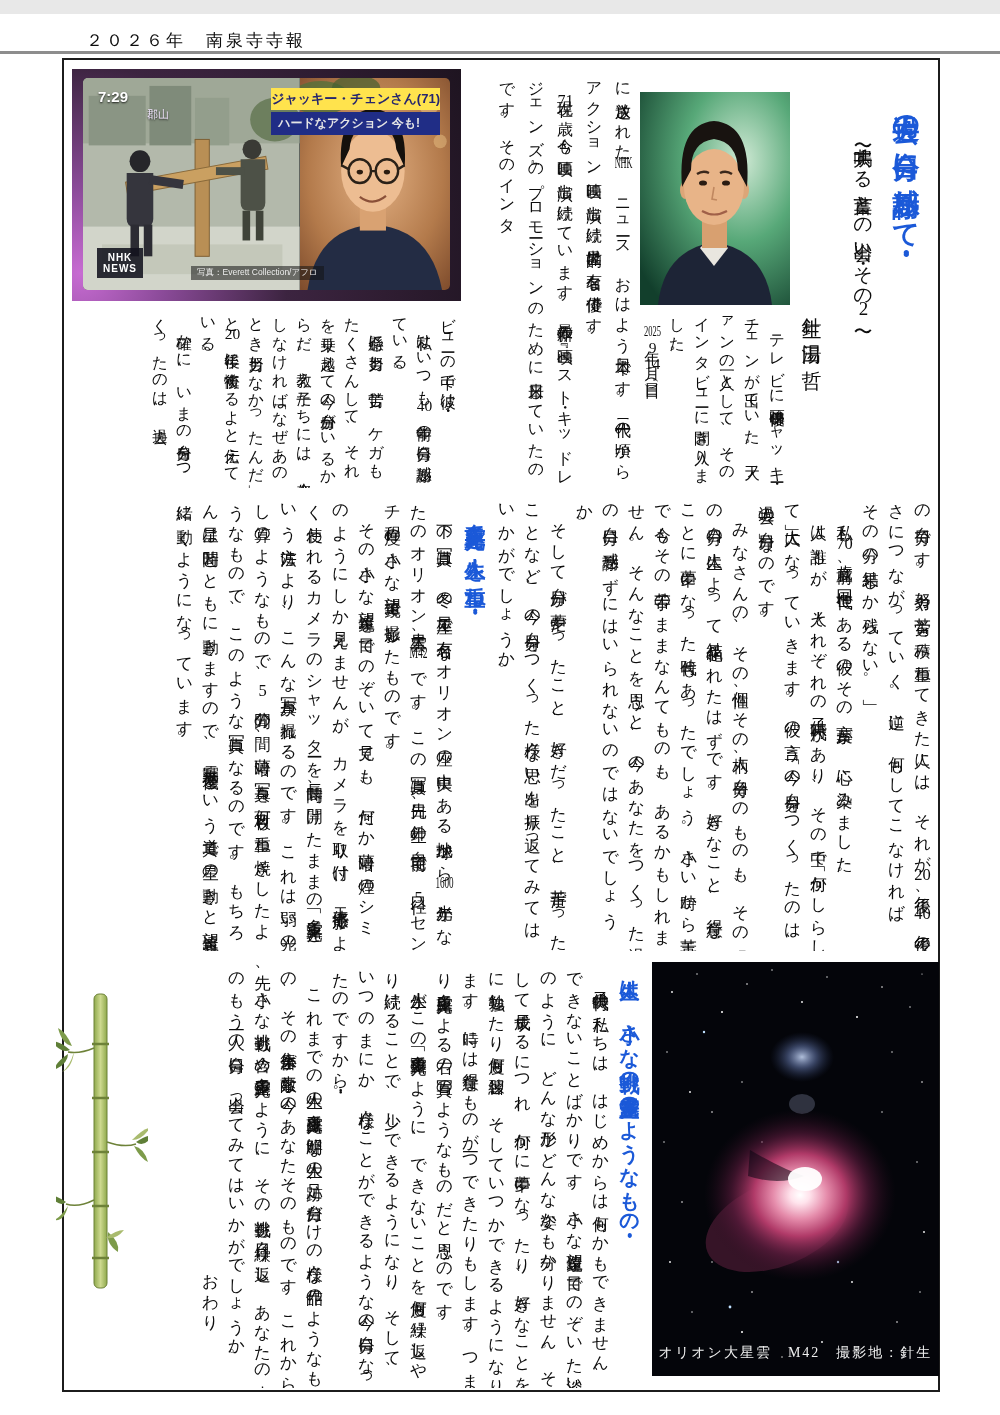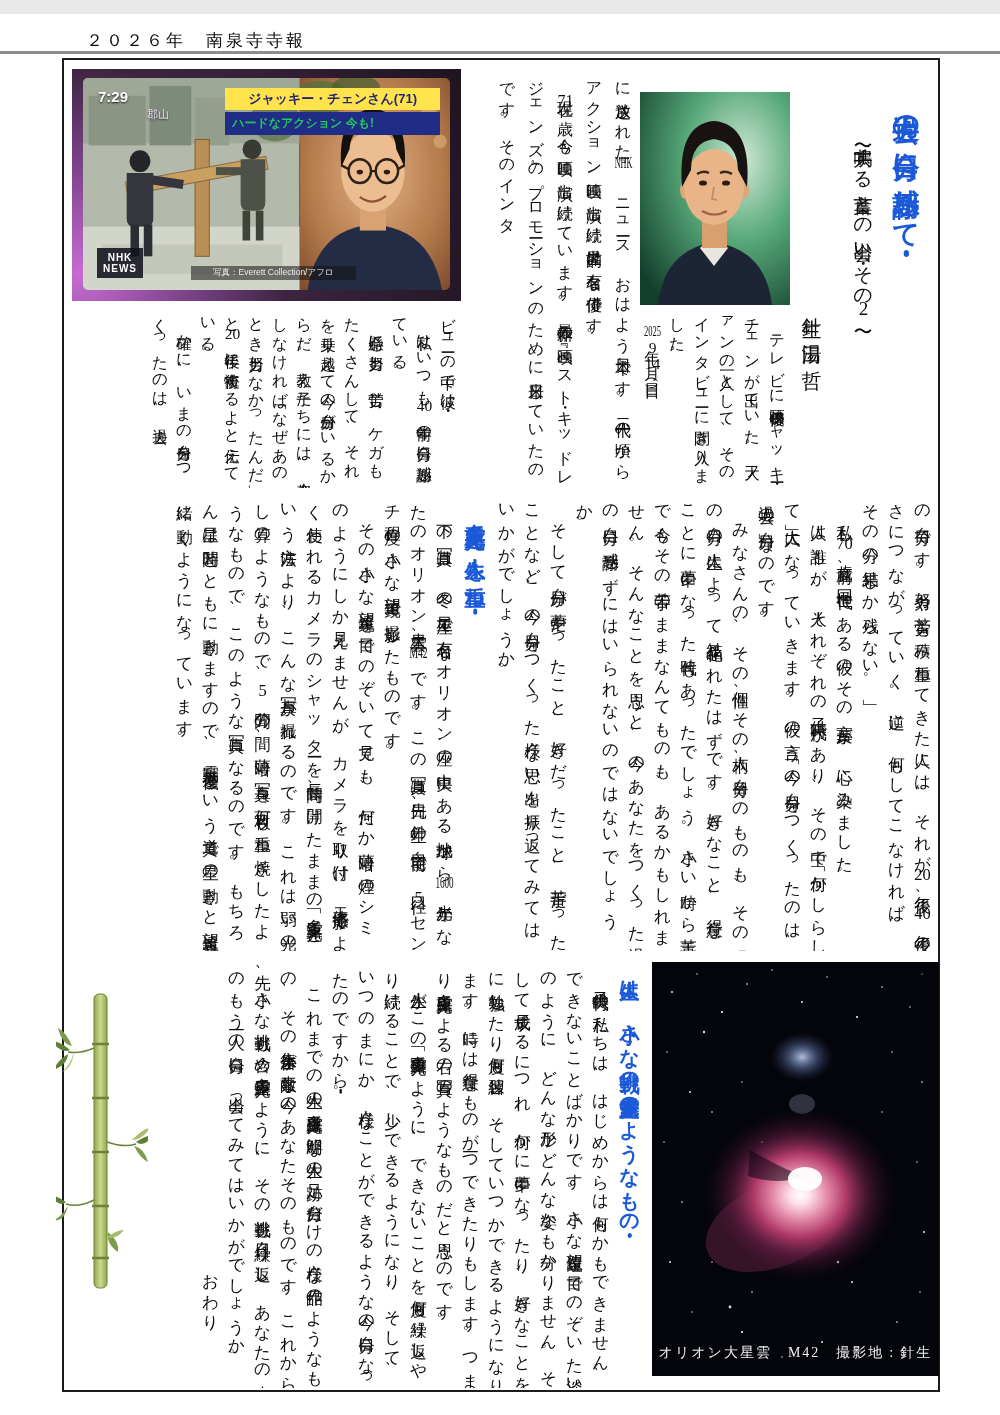--- a/index.html
+++ b/index.html
@@ -43,28 +43,28 @@
         background:radial-gradient(circle at 2% 88%, #c76bd2 0%, #8a4a98 20%, #3c2440 48%, #1e1420 100%); }
   .tv-screen { position:absolute; left:11px; top:9px; right:11px; bottom:11px;
                background:#0c0c10; border-radius:5px; overflow:hidden; }
   .tv-scene-left  { position:absolute; left:0; top:0; width:59%; height:100%; }
   .tv-scene-right { position:absolute; right:0; top:0; width:41%; height:100%; }
   .tv-scene-left svg, .tv-scene-right svg, .portrait svg, .bamboo svg, .nebula svg { display:block; width:100%; height:100%; }
   .tv-clock { position:absolute; left:15px; top:10px; color:#fff; font:bold 15px "Liberation Sans","DejaVu Sans",sans-serif; text-shadow:0 1px 2px rgba(0,0,0,.8); }
   .tv-loc   { position:absolute; left:64px; top:29px; color:#f3e7ff; font:11px "Liberation Sans","DejaVu Sans",sans-serif; text-shadow:0 1px 2px rgba(0,0,0,.8); }
   .tv-cap   { position:absolute; right:10px; top:10px; text-align:left; }
   .tv-cap-name { display:inline-block; background:#ffe34d; color:#26266e;
-                 font:bold 13px "Liberation Sans","DejaVu Sans",sans-serif; padding:2px 23px; }
-  .tv-cap-sub  { display:block; background:#202d86; color:#22c55e; margin-top:2px;
+                 font:bold 13px "Liberation Sans","DejaVu Sans",sans-serif; padding:2px 0; }
+  .tv-cap-sub  { display:block; background:#202d86; color:#e5e5e5; margin-top:2px;
                  font:bold 12px "Liberation Sans","DejaVu Sans",sans-serif; padding:3px 7px; }
   .tv-logo { position:absolute; left:14px; bottom:12px; background:rgba(18,18,30,.88); color:#fff;
              font:bold 10px "Liberation Sans","DejaVu Sans",sans-serif; line-height:11px;
              padding:4px 6px; text-align:center; letter-spacing:1px; }
   .tv-credit { position:absolute; left:108px; bottom:10px; background:rgba(20,20,20,.55); color:#eee;
-               font:8.5px "Liberation Sans","DejaVu Sans",sans-serif; padding:1px 22px; }
+               font:8.5px "Liberation Sans","DejaVu Sans",sans-serif; padding:1px 6px; }
 
   
   .portrait { position:absolute; left:640px; top:78px; width:150px; height:213px; }
 
   
   .nebula { position:absolute; left:652px; top:948px; width:287px; height:414px; background:#04050a; }
   .nebula-caption { position:absolute; left:0; right:0; bottom:14px; text-align:center;
                     color:#f0f0f0; font-size:14px; letter-spacing:2px; }
 
   

